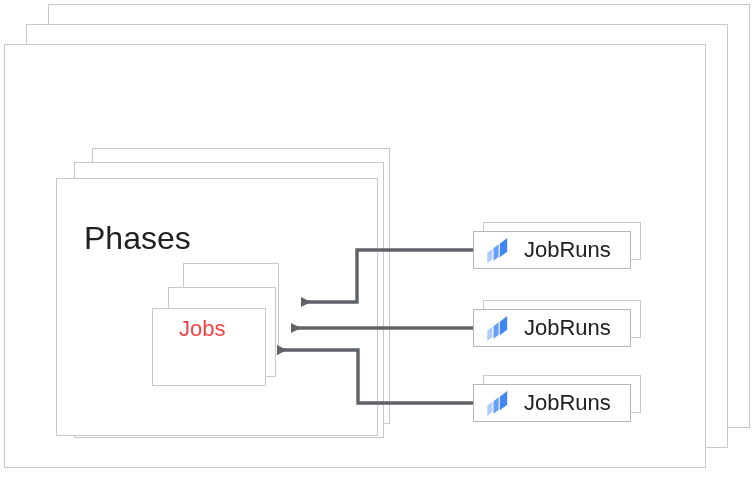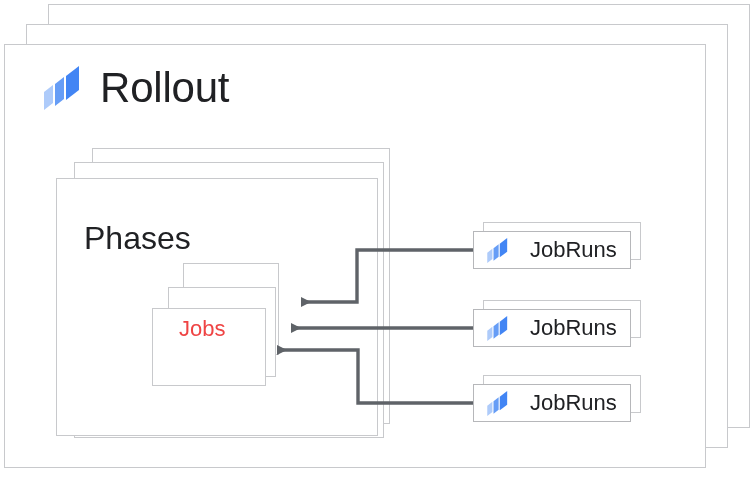--- a/index.html
+++ b/index.html
@@ -95,21 +95,21 @@
   }
   .jobrun-card {
     position: absolute;
     width: 158px;
     height: 38px;
     background: #ffffff;
     border: 1px solid #b6b7ba;
     box-sizing: border-box;
     display: flex;
     align-items: center;
-    gap: 20px;
+    gap: 14px;
     padding-left: 11px;
     z-index: 16;
   }
   .jobrun-label {
     font-size: 22px;
     line-height: 1;
     color: #202124;
   }
 
   .jr1-ghost { left: 483px; top: 222px; z-index: 14; }
@@ -135,30 +135,20 @@
 </style>
 </head>
 <body>
 
 <div id="canvas">
 
   <div class="frame ghost rollout-ghost-2"></div>
   <div class="frame ghost rollout-ghost-1"></div>
   <div class="frame rollout-main"></div>
 
-  <div class="rollout-title-row">
-    <span>
-      <svg class="logo-svg" width="44" height="44" viewBox="0 0 44 44" aria-hidden="true">
-        <polygon points="4,26 13,19 13,37 4,44" fill="#aecbfa"></polygon>
-        <polygon points="15,18 24,11 24,33 15,40" fill="#669df6"></polygon>
-        <polygon points="26,10 39,0  39,24 26,34" fill="#4285f4"></polygon>
-      </svg>
-    </span>
-    <span class="rollout-title">Rollout</span>
-  </div>
 
   <div class="frame ghost phases-ghost-2"></div>
   <div class="frame ghost phases-ghost-1"></div>
   <div class="frame phases-main"></div>
   <div class="phases-title">Phases</div>
 
   <div class="frame ghost jobs-ghost-2"></div>
   <div class="frame ghost jobs-ghost-1"></div>
   <div class="frame jobs-main"></div>
   <div class="jobs-title">Jobs</div>

